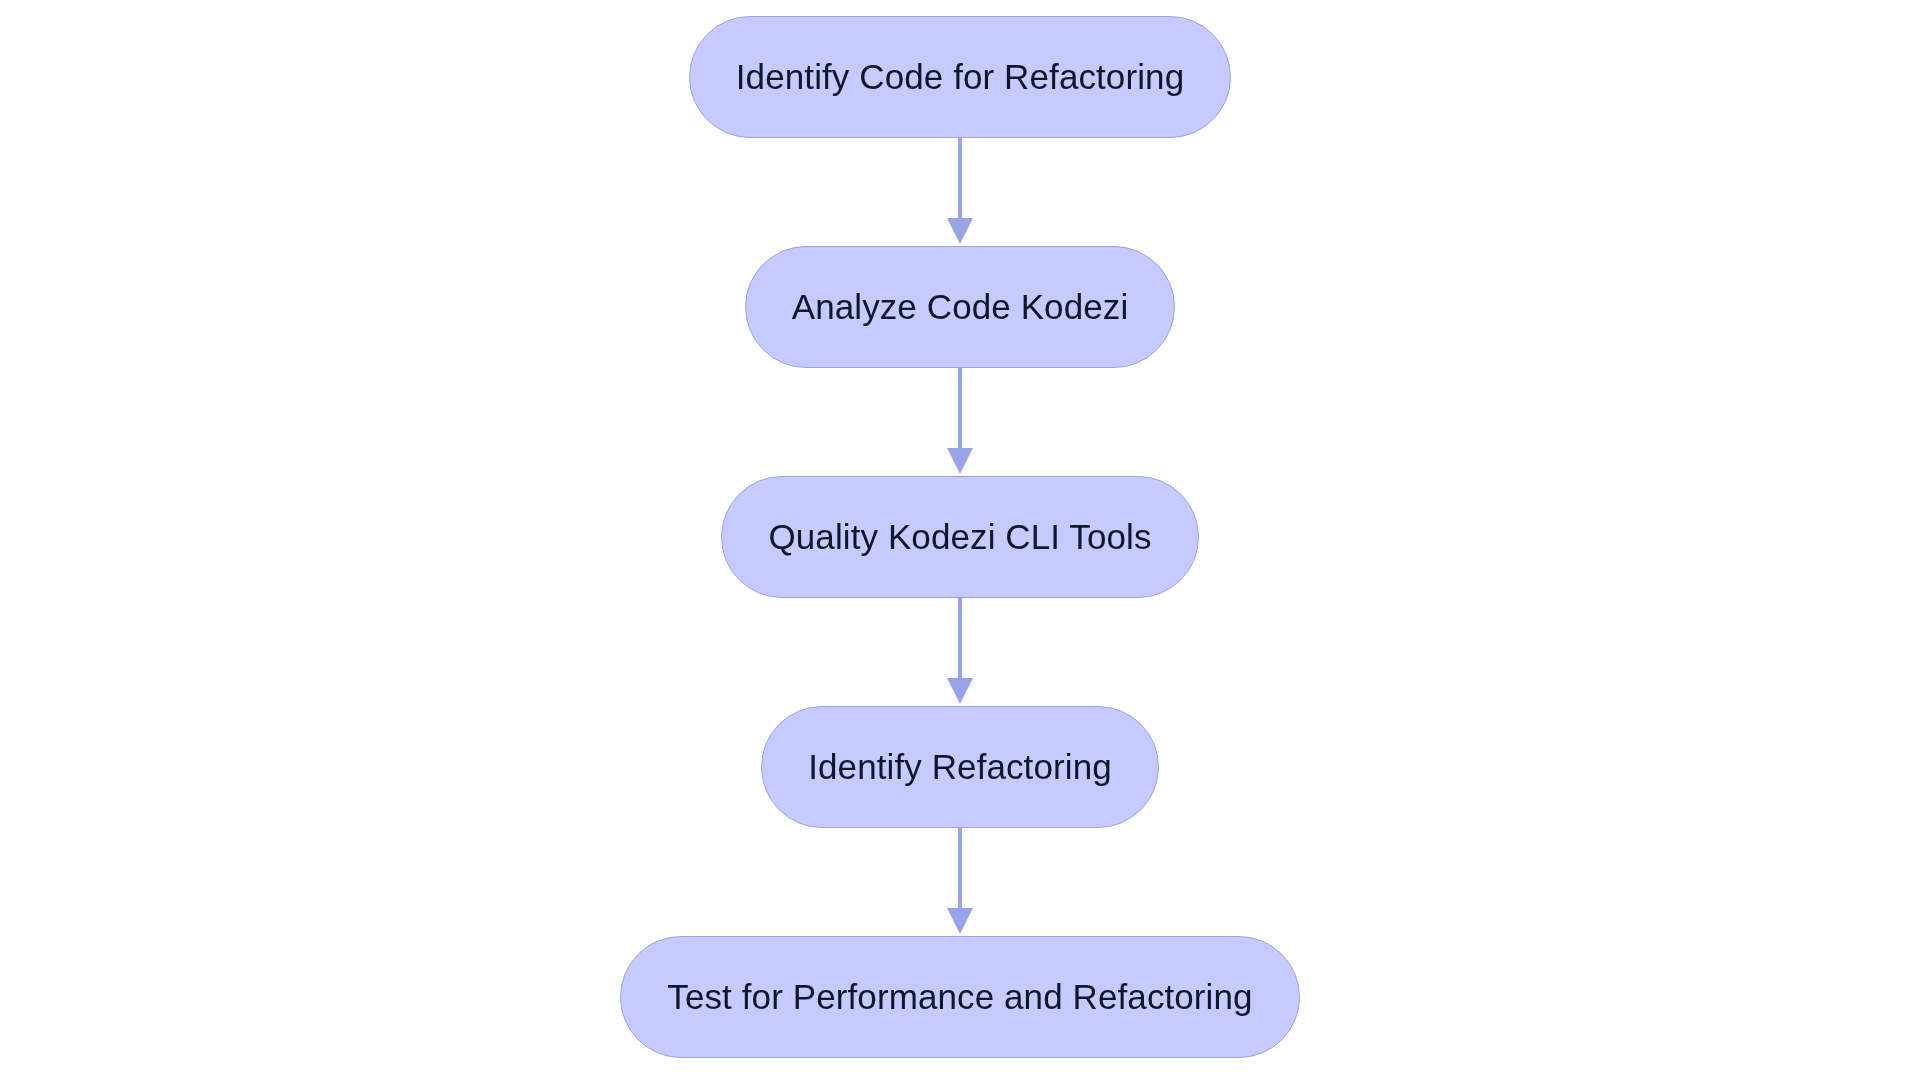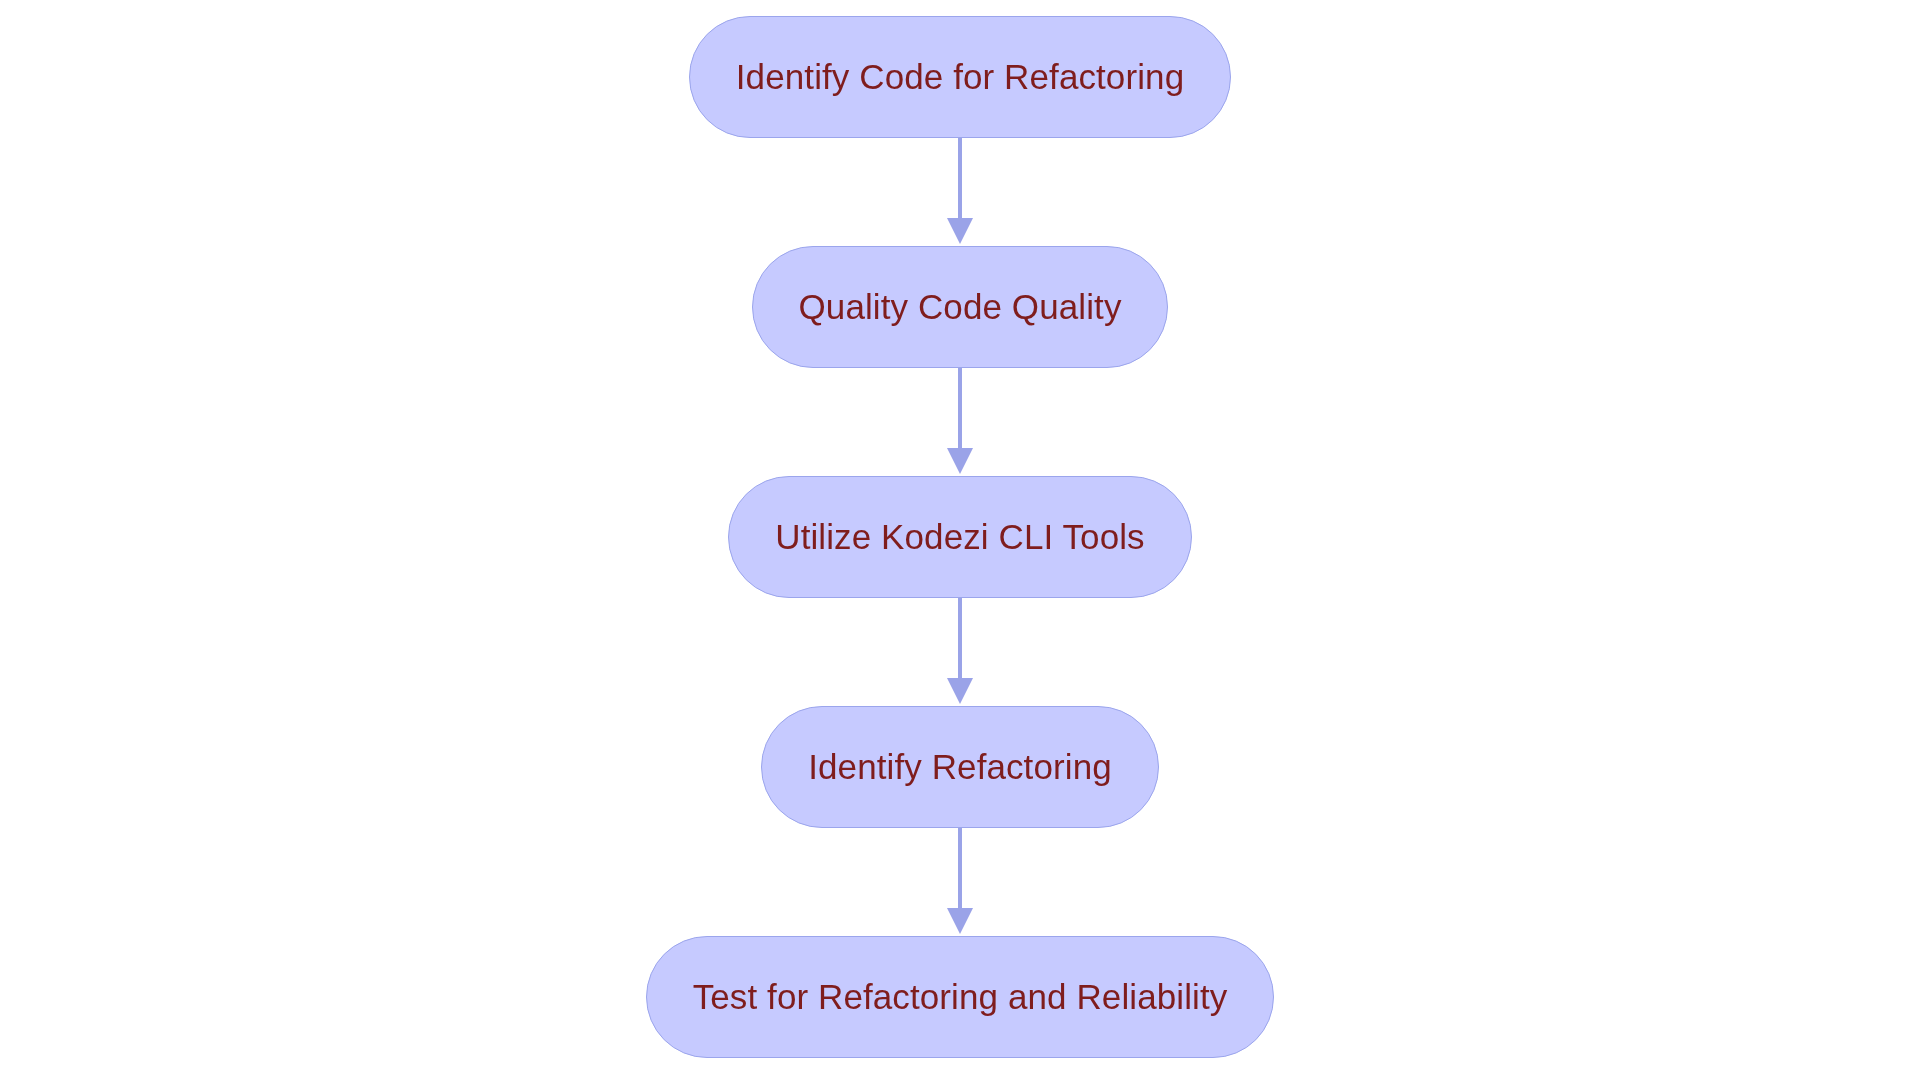--- a/index.html
+++ b/index.html
@@ -40,21 +40,21 @@
     background: #c6caff;
     border: 1px solid #9ba5ec;
     border-radius: 61px;
     display: flex;
     align-items: center;
     justify-content: center;
     padding: 0 46px;
     flex: 0 0 auto;
   }
   .flow-node-label {
-    color: #7f1d1d;
+    color: #0f172a;
     font-size: 35px;
     font-weight: 400;
     line-height: 1.1;
     letter-spacing: 0.1px;
     white-space: nowrap;
     font-family: "Liberation Sans", "DejaVu Sans", sans-serif;
   }
   .flow-connector {
     position: relative;
     width: 40px;
@@ -80,32 +80,32 @@
     </div>
 
     <div class="flow-connector">
       <svg viewBox="0 0 40 108" xmlns="http://www.w3.org/2000/svg" aria-hidden="true">
         <line x1="20" y1="0" x2="20" y2="88" stroke="#9aa3e8" stroke-width="4"></line>
         <polygon points="20,106 7,80 33,80" fill="#9aa3e8"></polygon>
       </svg>
     </div>
 
     <div class="flow-node">
-      <span class="flow-node-label">Quality Code Quality</span>
+      <span class="flow-node-label">Analyze Code Kodezi</span>
     </div>
 
     <div class="flow-connector">
       <svg viewBox="0 0 40 108" xmlns="http://www.w3.org/2000/svg" aria-hidden="true">
         <line x1="20" y1="0" x2="20" y2="88" stroke="#9aa3e8" stroke-width="4"></line>
         <polygon points="20,106 7,80 33,80" fill="#9aa3e8"></polygon>
       </svg>
     </div>
 
     <div class="flow-node">
-      <span class="flow-node-label">Utilize Kodezi CLI Tools</span>
+      <span class="flow-node-label">Quality Kodezi CLI Tools</span>
     </div>
 
     <div class="flow-connector">
       <svg viewBox="0 0 40 108" xmlns="http://www.w3.org/2000/svg" aria-hidden="true">
         <line x1="20" y1="0" x2="20" y2="88" stroke="#9aa3e8" stroke-width="4"></line>
         <polygon points="20,106 7,80 33,80" fill="#9aa3e8"></polygon>
       </svg>
     </div>
 
     <div class="flow-node">
@@ -113,17 +113,17 @@
     </div>
 
     <div class="flow-connector">
       <svg viewBox="0 0 40 108" xmlns="http://www.w3.org/2000/svg" aria-hidden="true">
         <line x1="20" y1="0" x2="20" y2="88" stroke="#9aa3e8" stroke-width="4"></line>
         <polygon points="20,106 7,80 33,80" fill="#9aa3e8"></polygon>
       </svg>
     </div>
 
     <div class="flow-node">
-      <span class="flow-node-label">Test for Refactoring and Reliability</span>
+      <span class="flow-node-label">Test for Performance and Refactoring</span>
     </div>
 
   </div>
 </div>
 
 </body></html>

